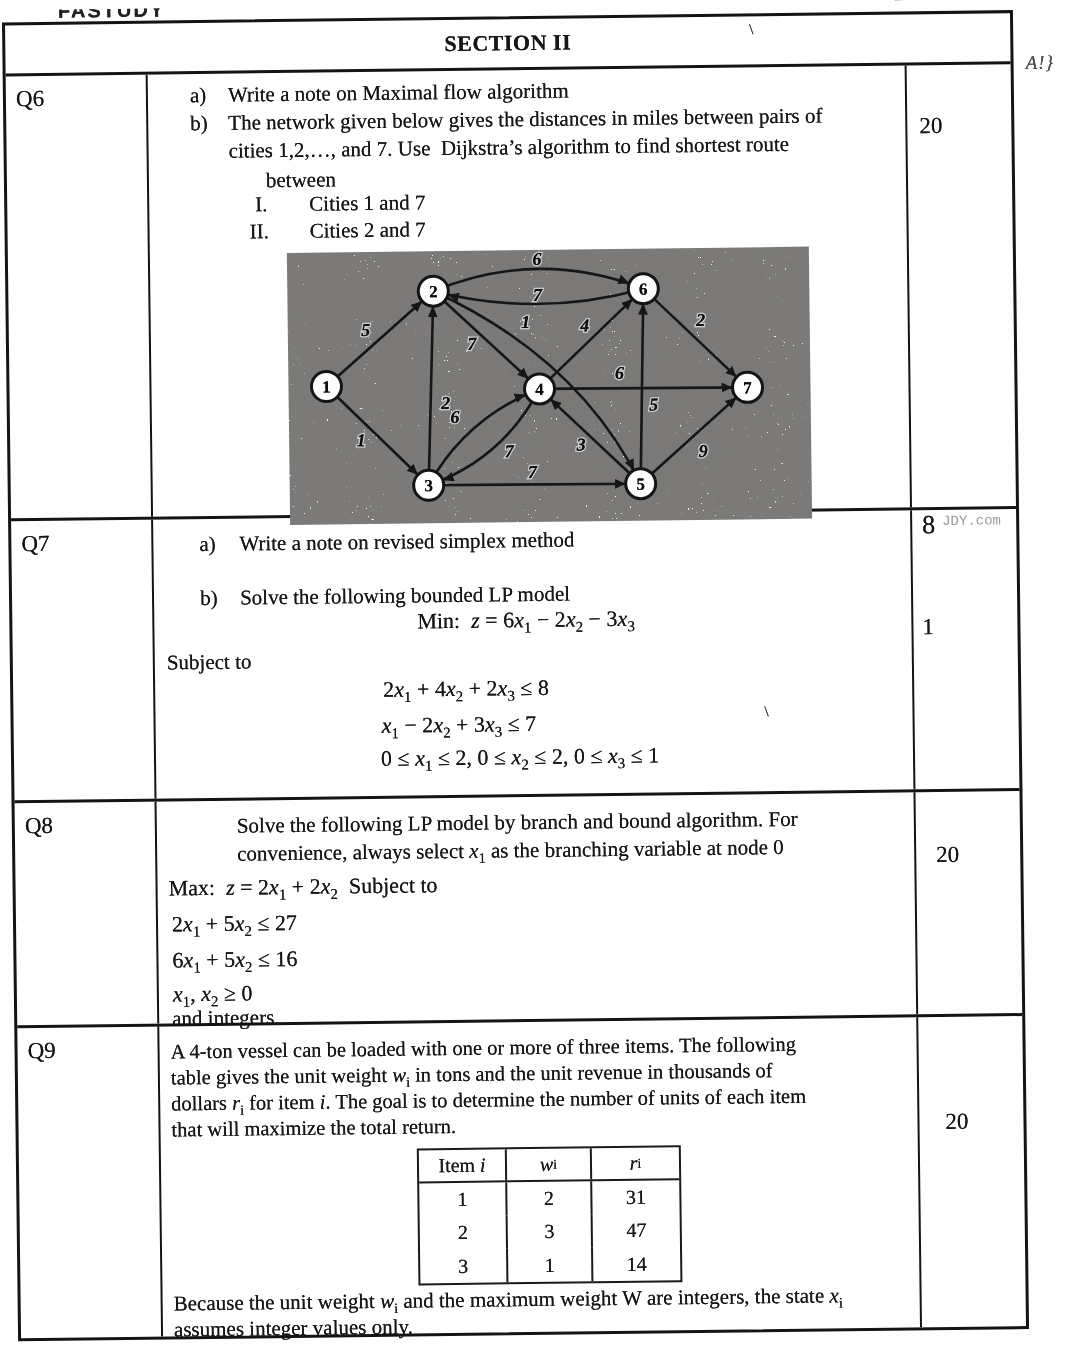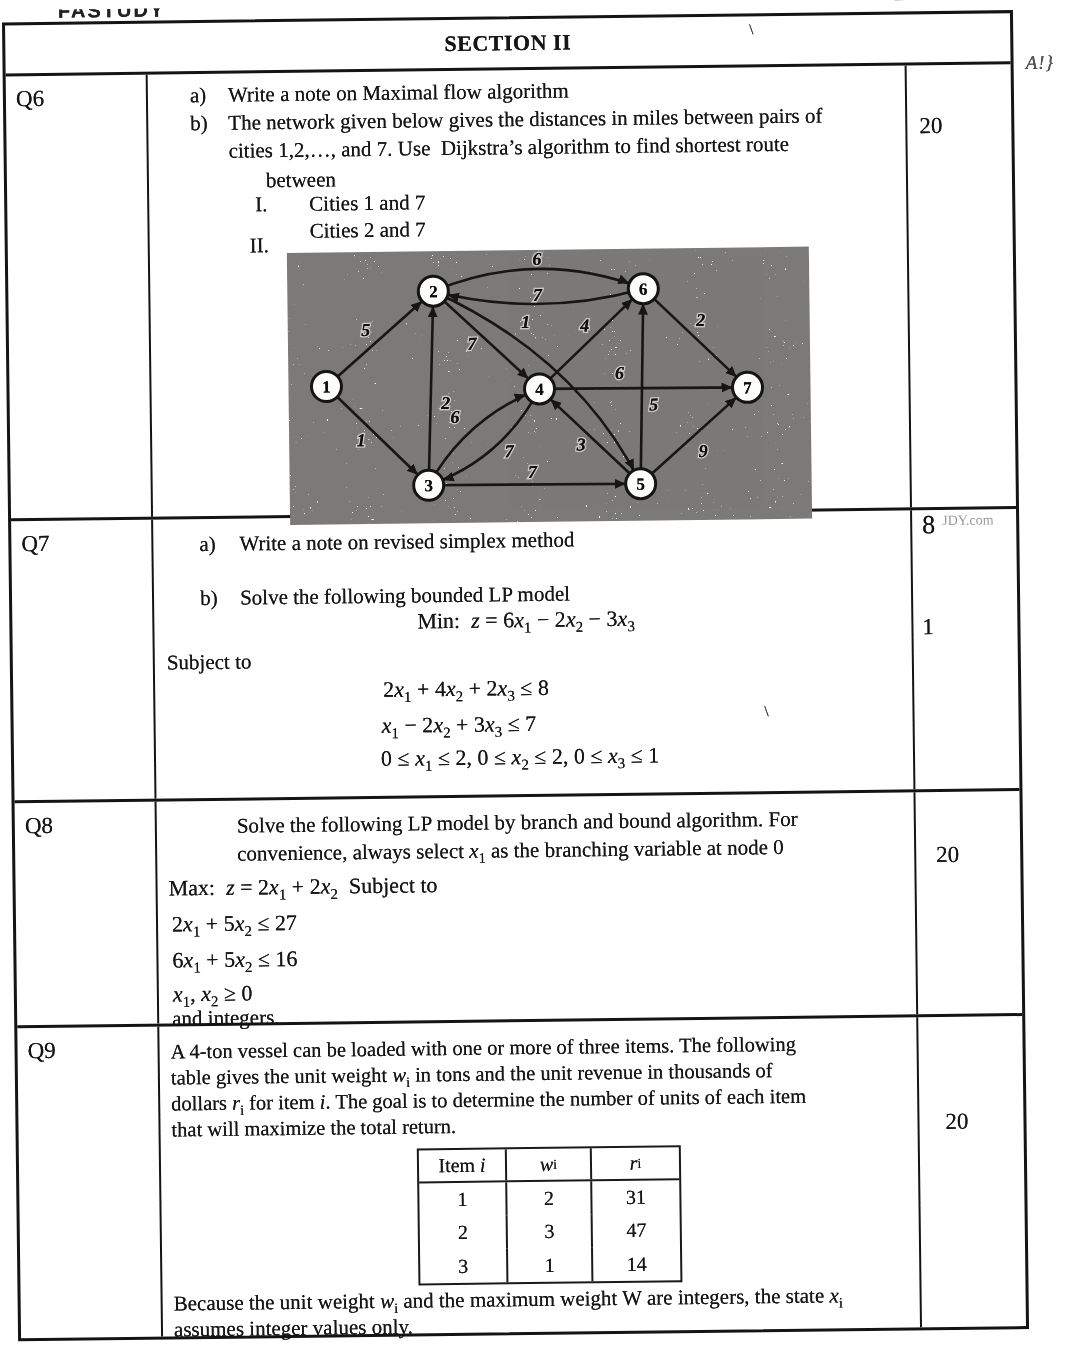--- a/index.html
+++ b/index.html
@@ -24,21 +24,21 @@
   .trow:first-child{border-top:none;}
   .hdr{height:48px;align-items:center;justify-content:center;}
   .hdr .title{font-size:22px;font-weight:bold;letter-spacing:.5px;}
   .cell{position:relative;box-sizing:border-box;}
   .qcol{width:142px;border-right:2.5px solid #141414;}
   .ccol{width:759px;border-right:2.5px solid #141414;}
   .mcol{width:101px;}
   .qlabel{position:absolute;left:10px;top:10px;font-size:23px;}
   .line{position:absolute;white-space:pre;font-size:21px;line-height:26px;}
   .marks{position:absolute;font-size:23px;}
-  .wm{position:absolute;font-family:Liberation Serif, serif;font-size:14px;color:#9a9a9a;
+  .wm{position:absolute;font-family:Liberation Mono, monospace;font-size:14px;color:#9a9a9a;
       text-shadow:none !important;}
 
   
   .math{white-space:pre;font-size:22px;}
   .math i{font-family:"Liberation Serif","DejaVu Serif",serif;}
   sub{font-size:68%;line-height:0;}
 
   
   .itable{position:absolute;border:2.5px solid #1a1a1a;box-sizing:content-box;}
   .irow{display:flex;}
@@ -81,21 +81,21 @@
       </div>
       <div class="cell ccol">
         <div class="line" style="left:42px;top:8px;">a)</div>
         <div class="line" style="left:80px;top:8px;">Write a note on Maximal flow algorithm</div>
         <div class="line" style="left:42px;top:36px;">b)</div>
         <div class="line" style="left:80px;top:36px;">The network given below gives the distances in miles between pairs of</div>
         <div class="line" style="left:80px;top:64px;">cities 1,2,…, and 7. Use  Dijkstra’s algorithm to find shortest route</div>
         <div class="line" style="left:80px;top:94px;margin-left:37px;">between</div>
         <div class="line" style="left:106px;top:118px;">I.</div>
         <div class="line" style="left:160px;top:118px;">Cities 1 and 7</div>
-        <div class="line" style="left:100px;top:159px;">II.</div>
+        <div class="line" style="left:100px;top:145px;">II.</div>
         <div class="line" style="left:160px;top:145px;">Cities 2 and 7</div>
 
         <div id="netwrap">
           <svg id="net" width="522" height="272" viewBox="0 0 522 272" xmlns="http://www.w3.org/2000/svg">
             <defs>
               <marker id="arr" markerUnits="userSpaceOnUse" markerWidth="14" markerHeight="12" refX="26" refY="5" orient="auto">
                 <path d="M0,0 L11,5 L0,10 Z" fill="#161616"></path>
               </marker>
               <filter id="grain" x="0" y="0" width="100%" height="100%">
                 <feTurbulence type="fractalNoise" baseFrequency="0.55" numOctaves="3" seed="7"></feTurbulence>

